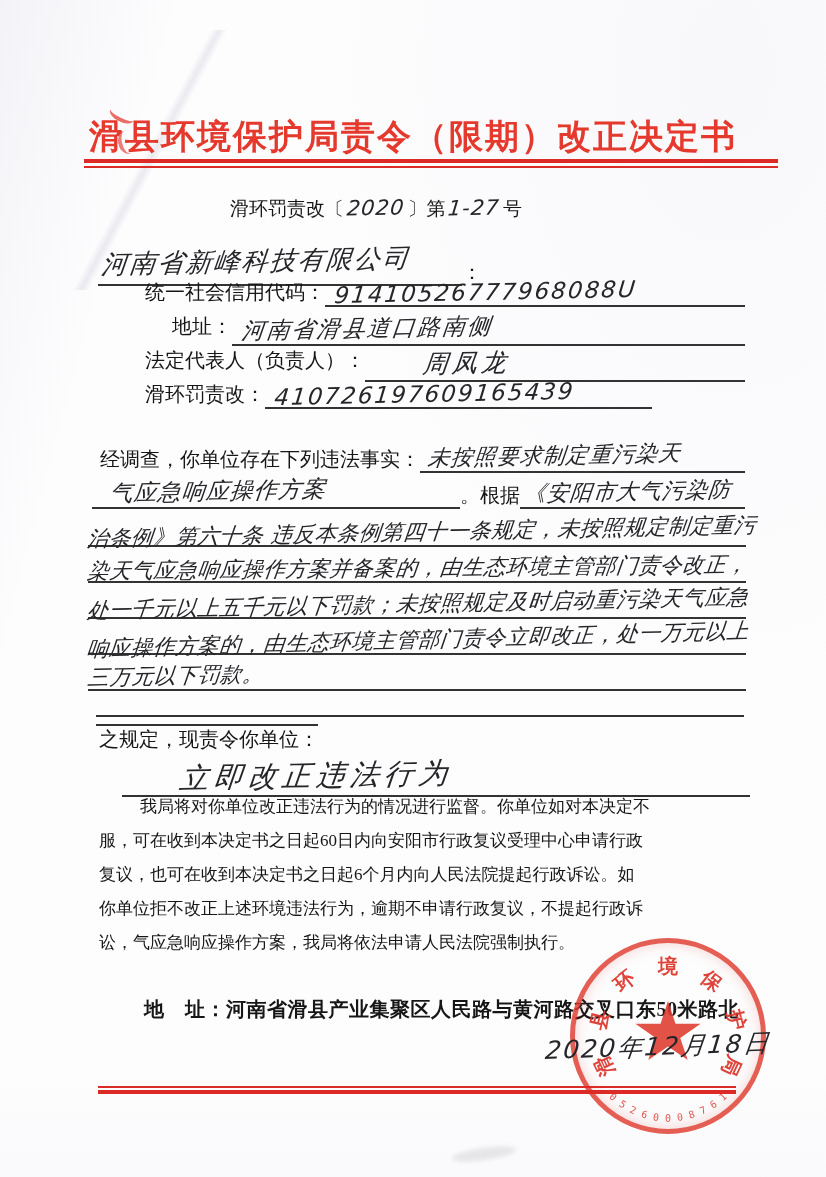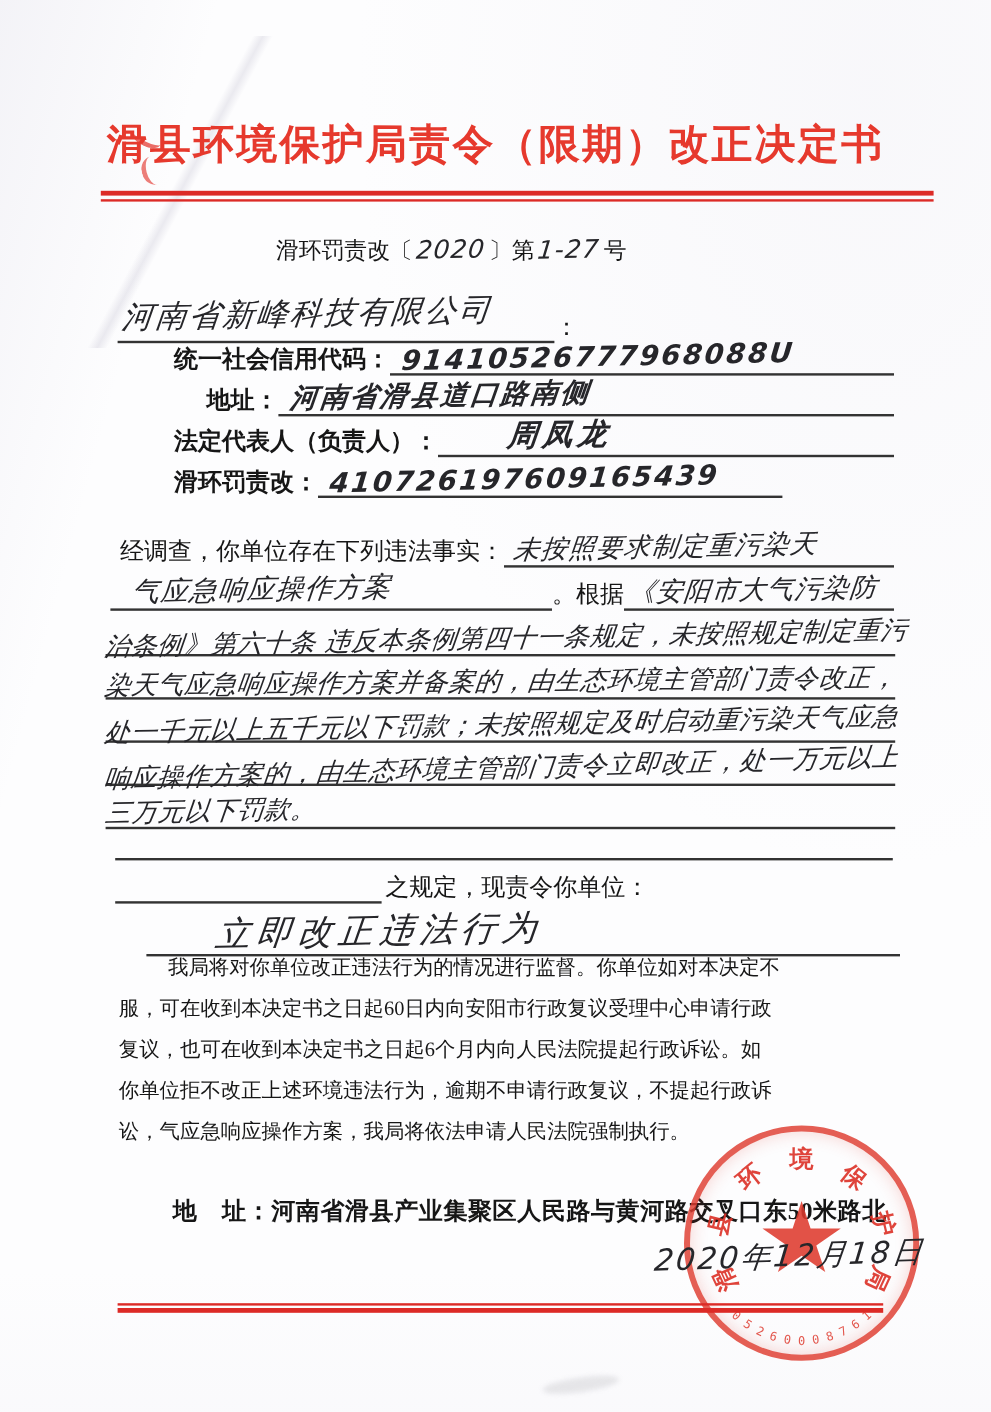--- a/index.html
+++ b/index.html
@@ -12,34 +12,34 @@
       linear-gradient(0deg, rgba(222,220,232,.10), transparent 10%);}
   .crease{position:absolute;left:-60px;top:30px;width:420px;height:260px;pointer-events:none;
     background:linear-gradient(118deg, transparent 48.5%, rgba(186,184,202,.28) 50%, transparent 51.5%);}
   .abs{position:absolute;}
   
   .printed{font-family:"Liberation Serif",serif;color:#161616;}
   
   .hw{font-family:"DejaVu Sans",sans-serif;font-style:italic;color:#26262a;
       display:inline-block;transform:skewX(-7deg) rotate(-1.2deg);letter-spacing:1px;white-space:nowrap;}
   
-  .title{top:98px;left:0;right:0;text-align:center;font-size:34px;font-weight:bold;
+  .title{top:114px;left:0;right:0;text-align:center;font-size:34px;font-weight:bold;
          color:#e6392d;letter-spacing:2px;font-family:Liberation Serif, serif;}
   .title-rule{top:159px;left:84px;width:694px;}
   .title-rule .r1{height:4px;background:#dc2b27;}
   .title-rule .r2{height:3px;background:transparent;}
   .title-rule .r3{height:2px;background:#dc2b27;}
   
   .docnum{top:196px;left:0;right:0;text-align:center;font-size:19px;padding-right:74px;}
   .docnum .hw{font-size:21px;margin:0 3px;}
   
   .company-row{top:244px;left:98px;height:42px;display:flex;align-items:flex-end;font-size:20px;}
   .company-line{display:inline-block;width:364px;height:40px;border-bottom:2px solid #333;}
   .hw-company{font-size:26px;padding-left:4px;letter-spacing:2px;}
-  .field{left:145px;right:81px;height:34px;display:flex;align-items:flex-end;font-size:20px;font-weight:bold;}
+  .field{left:145px;right:81px;height:34px;display:flex;align-items:flex-start;font-size:20px;}
   .field .label{white-space:pre;}
   .field .value{flex:1;border-bottom:2px solid #333;padding-left:10px;}
   .field .hw{font-size:23px;letter-spacing:2px;}
   .f1{top:279px;} .f2{top:313px;margin-left:27px;} .f3{top:347px;} .f4{top:381px;right:174px;}
   .f3 .hw{padding-left:48px;font-size:25px;letter-spacing:4px;}
   
   .facts-lead{top:437px;left:100px;right:81px;height:36px;display:flex;align-items:flex-end;font-size:20px;}
   .facts-lead .lead-ind{white-space:pre;}
   .fill{flex:1;border-bottom:2px solid #333;}
   .facts-lead .hw{font-size:22px;padding-left:8px;}
@@ -47,21 +47,21 @@
   .factB .u1{width:368px;border-bottom:2px solid #333;}
   .factB .u1 .hw{font-size:23px;padding-left:18px;}
   .factB .fill .hw{font-size:22px;padding-left:4px;}
   .basis{left:88px;right:80px;height:36px;border-bottom:2px solid #333;}
   .basis .hw{font-size:21.5px;letter-spacing:0.5px;position:relative;top:8px;}
   .b0{top:509px;} .b1{top:545px;} .b2{top:581px;} .b3{top:617px;} .b4{top:653px;}
   .b1 .hw{transform:skewX(-7deg) rotate(-0.6deg);}
   .b3 .hw{transform:skewX(-7deg) rotate(-1.6deg);}
   .blank-line{top:695px;left:96px;width:648px;height:20px;border-bottom:2px solid #333;}
   
-  .zhiguiding{top:719px;left:96px;right:85px;height:34px;display:flex;align-items:flex-end;font-size:20px;}
+  .zhiguiding{top:719px;left:96px;right:85px;height:34px;display:flex;font-size:20px;flex-direction:column;}
   .zhiguiding .u{width:222px;border-bottom:2px solid #333;height:30px;}
   .zhiguiding .printed{padding-left:3px;}
   .order-row{top:753px;left:122px;width:628px;height:42px;border-bottom:2px solid #333;}
   .order-row .hw{font-size:29px;padding-left:58px;letter-spacing:5px;position:relative;top:4px;}
   
   .para{top:790px;left:99px;width:652px;font-size:17px;line-height:34px;}
   .para .pl{white-space:nowrap;}
   .para .pl.first{text-indent:41px;}
   
   .contact1{top:960px;left:144px;font-size:20px;font-weight:bold;display:flex;}

